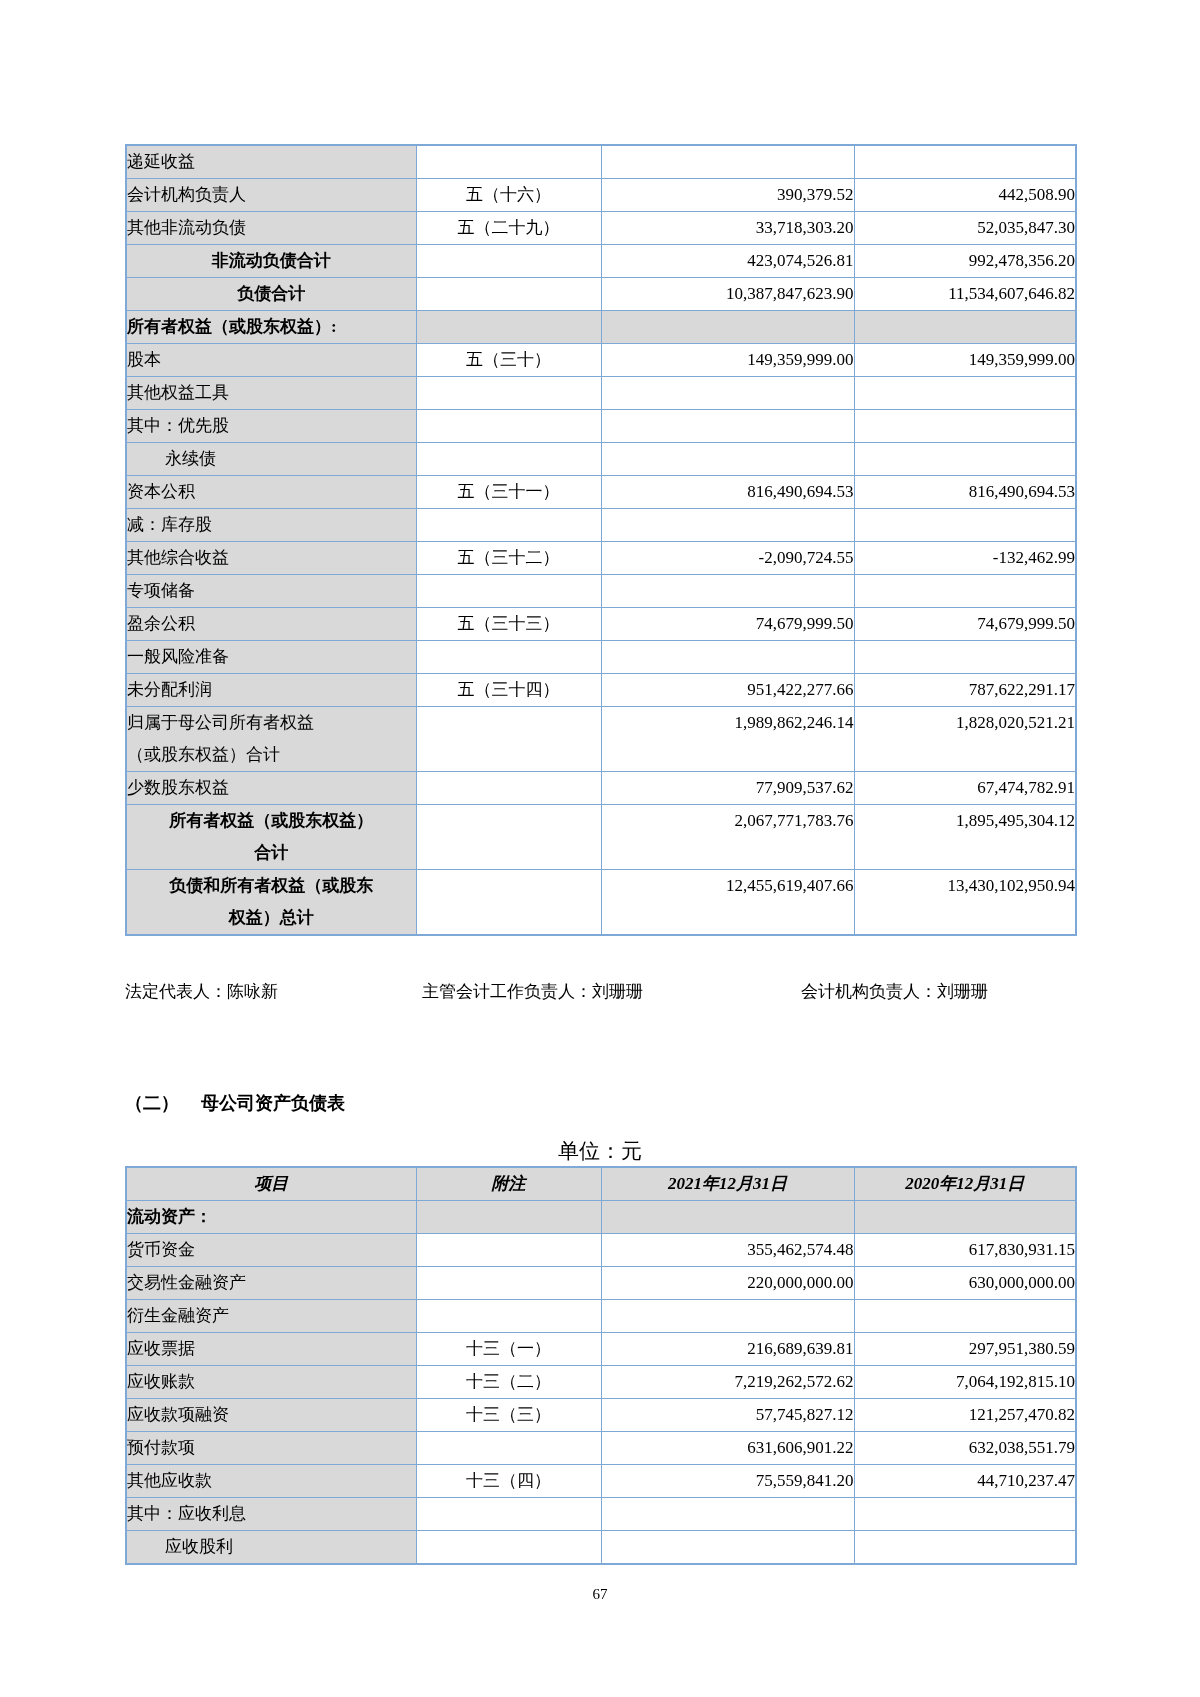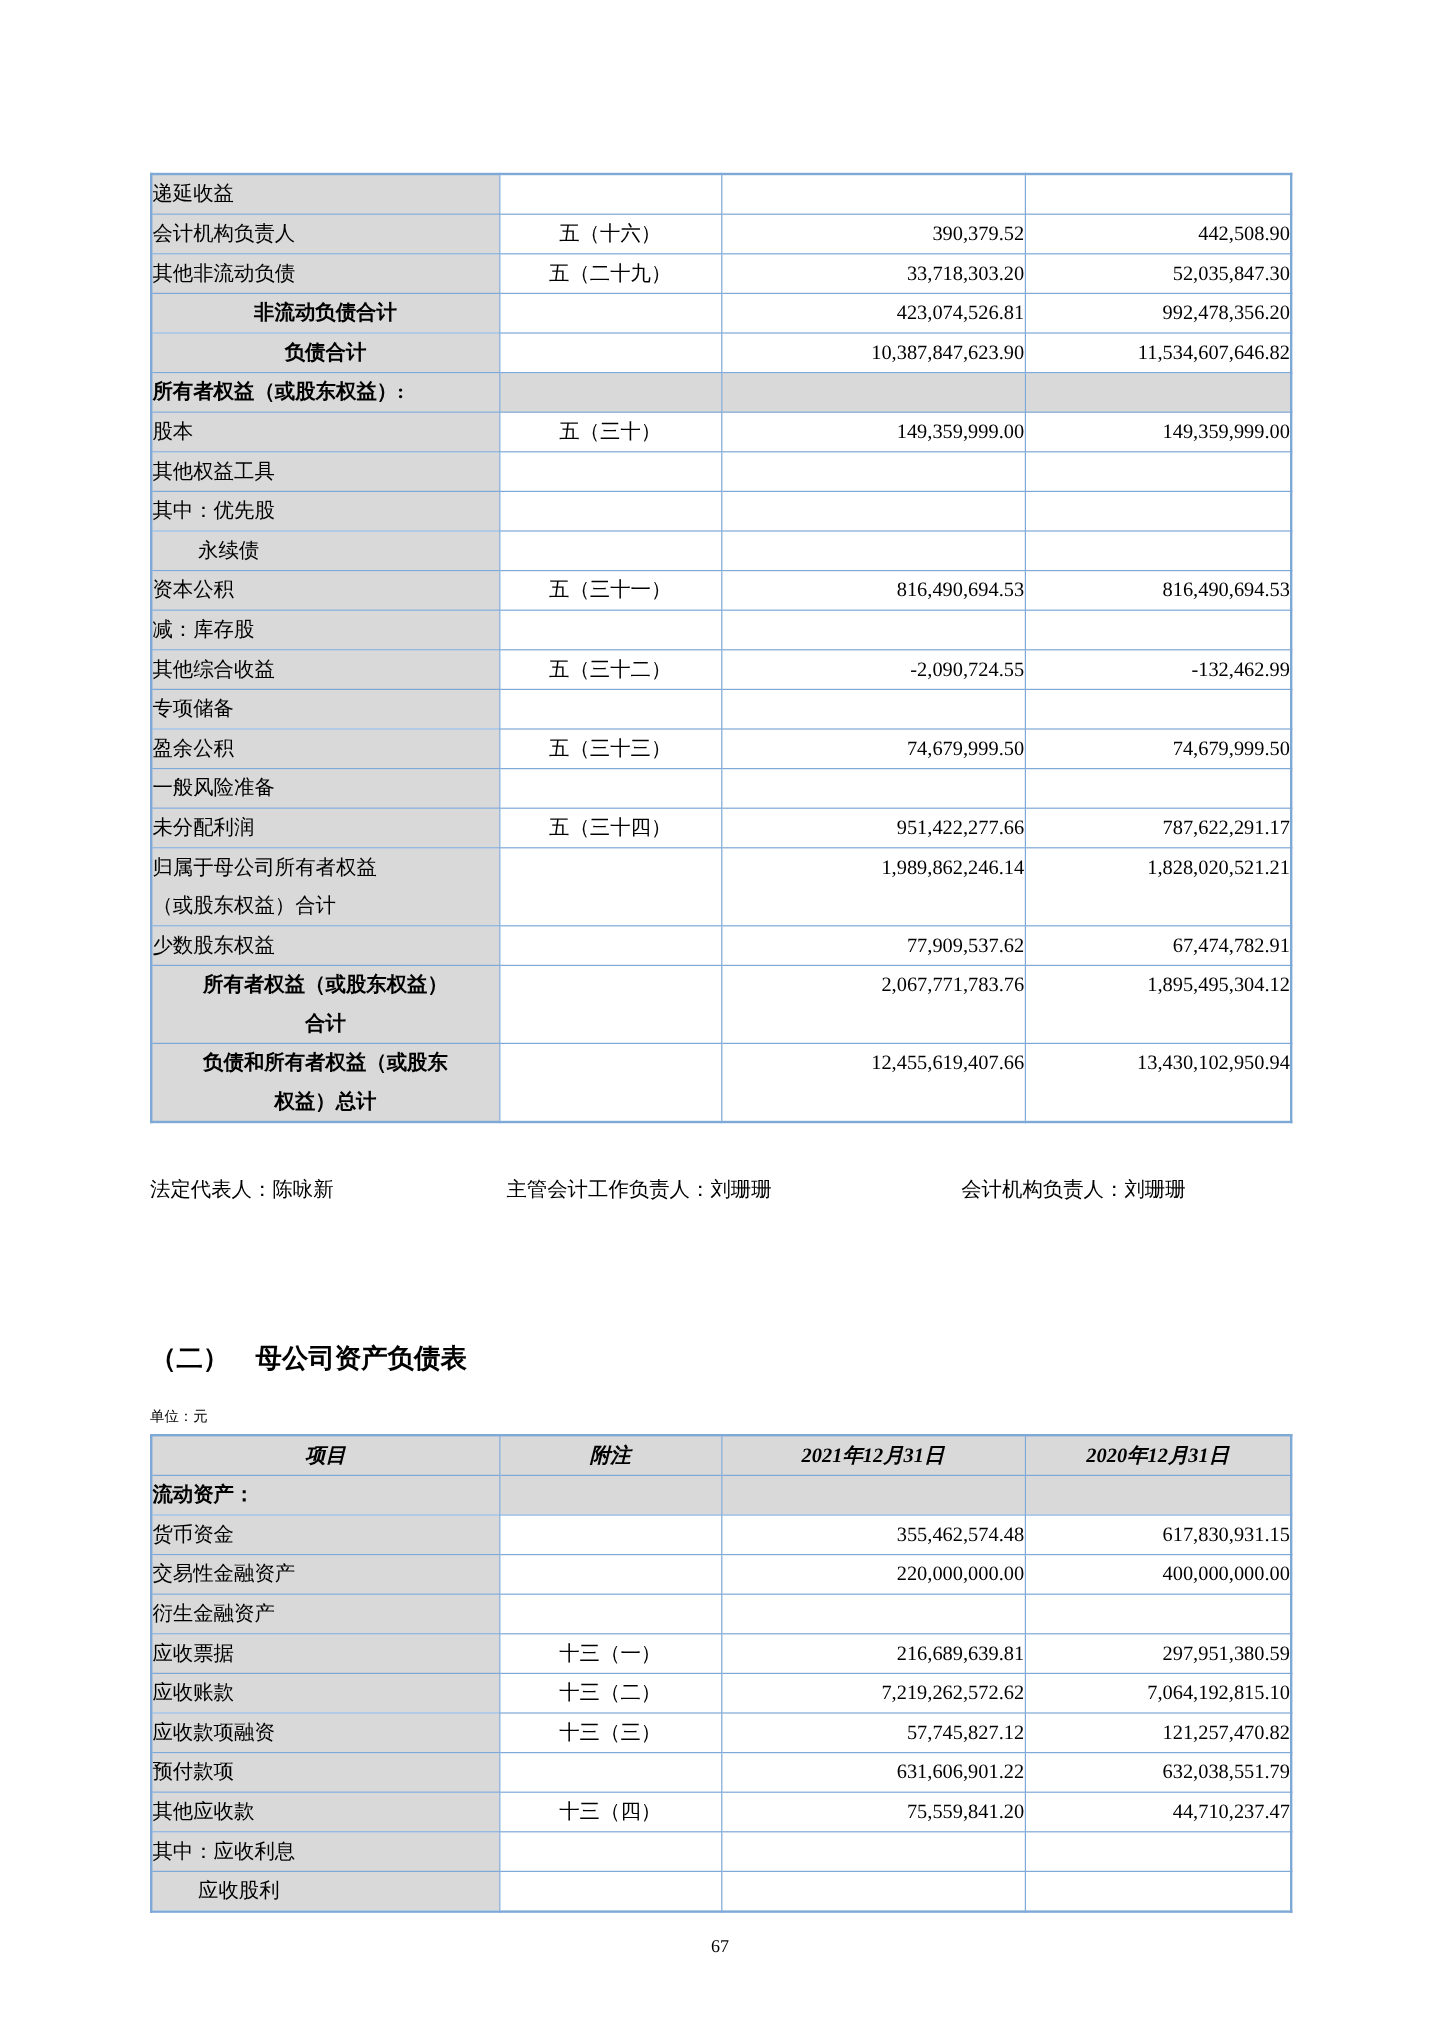--- a/index.html
+++ b/index.html
@@ -39,26 +39,26 @@
   tr.row-indent .c-label{padding-left:38px;}
 
   .signatures{
     display:flex;margin-top:44px;font-size:17px;line-height:24px;
   }
   .sig-1{width:297px;}
   .sig-2{width:379px;}
   .sig-3{flex:1;}
 
   .section-heading{
-    margin-top:115px;font-size:22px;font-weight:bold;line-height:26px;
+    margin-top:86px;font-size:18px;font-weight:bold;line-height:26px;
   }
   .section-heading .sec-index{margin-right:22px;}
 
   .unit-line{
-    margin-top:24px;font-size:12px;line-height:22px;text-align:left;
+    margin-top:24px;font-size:21px;line-height:22px;text-align:center;
   }
   .table2-wrap{margin-top:4px;}
 
   .page-footer{
     margin-top:18px;font-size:15px;line-height:22px;text-align:center;
   }
 </style>
 </head>
 <body>
 
@@ -243,21 +243,21 @@
           <tr class="row-item">
             <td class="c-label">货币资金</td>
             <td class="c-note"></td>
             <td class="c-val">355,462,574.48</td>
             <td class="c-val">617,830,931.15</td>
           </tr>
           <tr class="row-item">
             <td class="c-label">交易性金融资产</td>
             <td class="c-note"></td>
             <td class="c-val">220,000,000.00</td>
-            <td class="c-val">400,000,000.00</td>
+            <td class="c-val">630,000,000.00</td>
           </tr>
           <tr class="row-item">
             <td class="c-label">衍生金融资产</td>
             <td class="c-note"></td>
             <td class="c-val"></td>
             <td class="c-val"></td>
           </tr>
           <tr class="row-item">
             <td class="c-label">应收票据</td>
             <td class="c-note">十三（一）</td>

